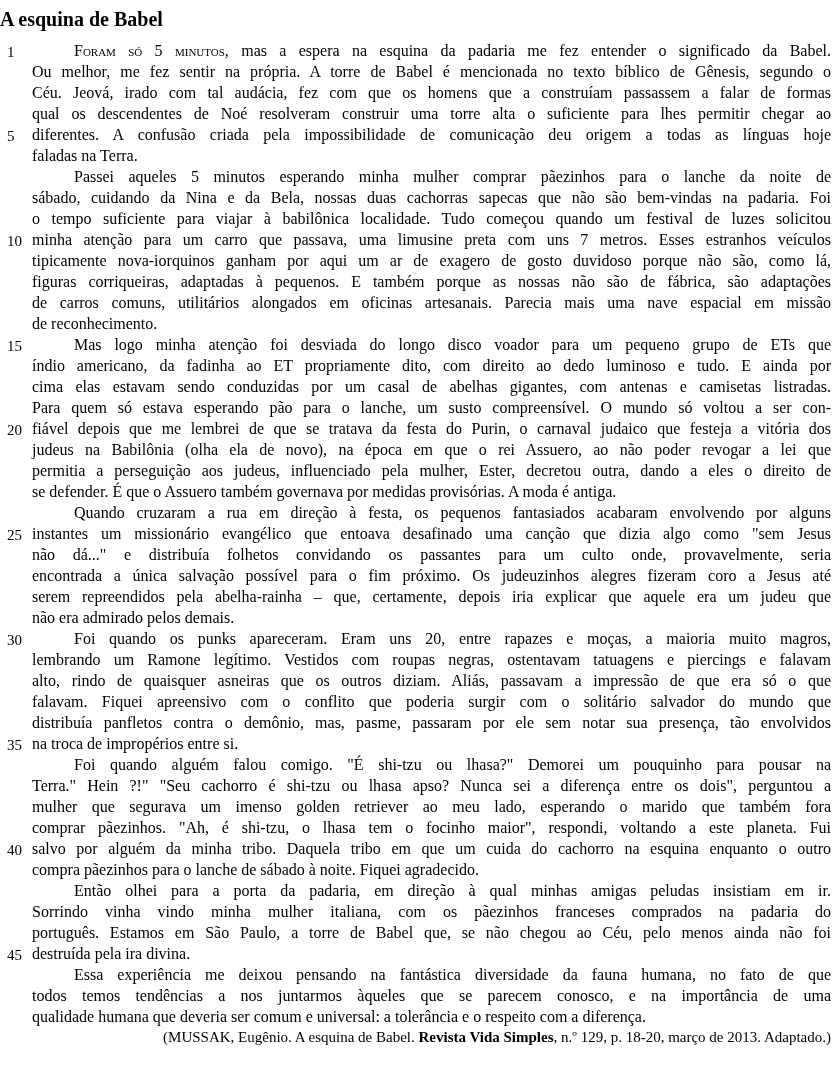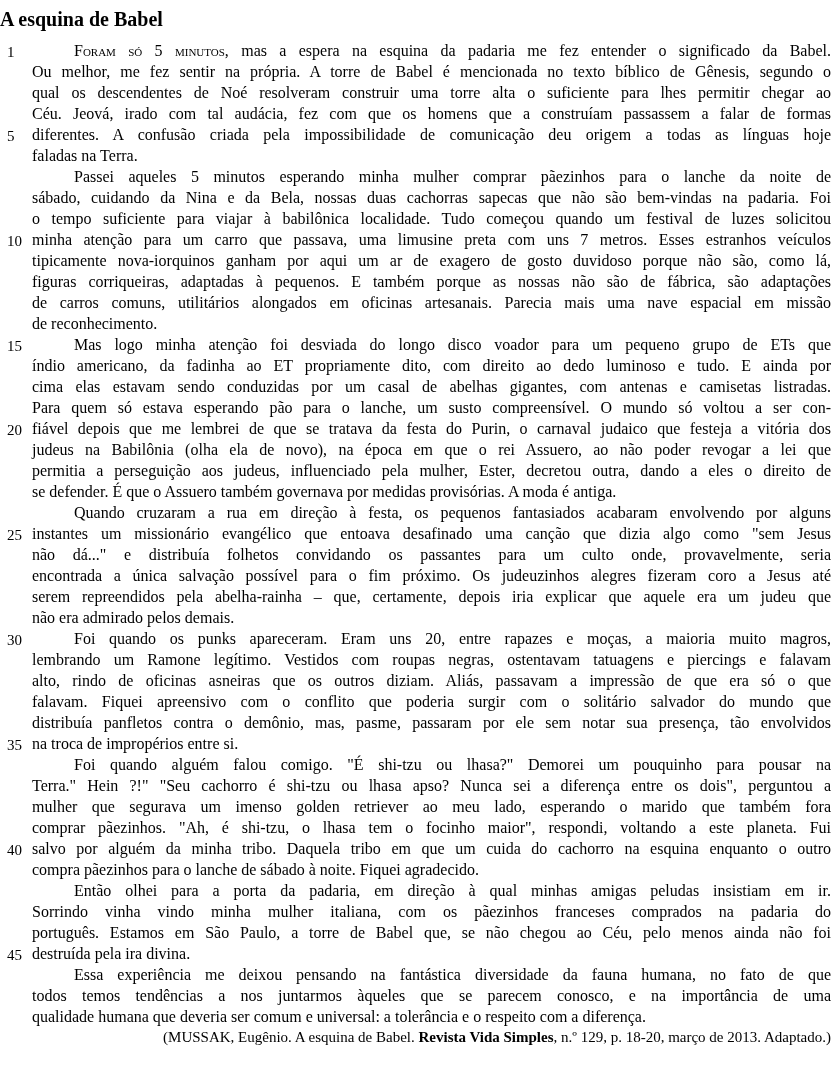--- a/index.html
+++ b/index.html
@@ -66,25 +66,25 @@
       <div class="line">
         <span class="lnum">1</span>
         <div class="ltext just ind"><span class="sc">Foram só 5 minutos</span><span>, mas a espera na esquina da padaria me fez entender o significado da Babel.</span></div>
       </div>
       <div class="line">
         <span class="lnum"></span>
         <div class="ltext just">Ou melhor, me fez sentir na própria. A torre de Babel é mencionada no texto bíblico de Gênesis, segundo o</div>
       </div>
       <div class="line">
         <span class="lnum"></span>
+        <div class="ltext just">Céu. Jeová, irado com tal audácia, fez com que os homens que a construíam passassem a falar de formas</div>
+      </div>
+      <div class="line">
+        <span class="lnum"></span>
         <div class="ltext just">qual os descendentes de Noé resolveram construir uma torre alta o suficiente para lhes permitir chegar ao</div>
-      </div>
-      <div class="line">
-        <span class="lnum"></span>
-        <div class="ltext just">Céu. Jeová, irado com tal audácia, fez com que os homens que a construíam passassem a falar de formas</div>
       </div>
       <div class="line">
         <span class="lnum">5</span>
         <div class="ltext just">diferentes. A confusão criada pela impossibilidade de comunicação deu origem a todas as línguas hoje</div>
       </div>
       <div class="line">
         <span class="lnum"></span>
         <div class="ltext left">faladas na Terra.</div>
       </div>
       <div class="line">
@@ -178,21 +178,21 @@
       <div class="line">
         <span class="lnum">30</span>
         <div class="ltext just ind">Foi quando os punks apareceram. Eram uns 20, entre rapazes e moças, a maioria muito magros,</div>
       </div>
       <div class="line">
         <span class="lnum"></span>
         <div class="ltext just">lembrando um Ramone legítimo. Vestidos com roupas negras, ostentavam tatuagens e piercings e falavam</div>
       </div>
       <div class="line">
         <span class="lnum"></span>
-        <div class="ltext just">alto, rindo de oficinas asneiras que os outros diziam. Aliás, passavam a impressão de que era só o que</div>
+        <div class="ltext just">alto, rindo de quaisquer asneiras que os outros diziam. Aliás, passavam a impressão de que era só o que</div>
       </div>
       <div class="line">
         <span class="lnum"></span>
         <div class="ltext just">falavam. Fiquei apreensivo com o conflito que poderia surgir com o solitário salvador do mundo que</div>
       </div>
       <div class="line">
         <span class="lnum"></span>
         <div class="ltext just">distribuía panfletos contra o demônio, mas, pasme, passaram por ele sem notar sua presença, tão envolvidos</div>
       </div>
       <div class="line">

